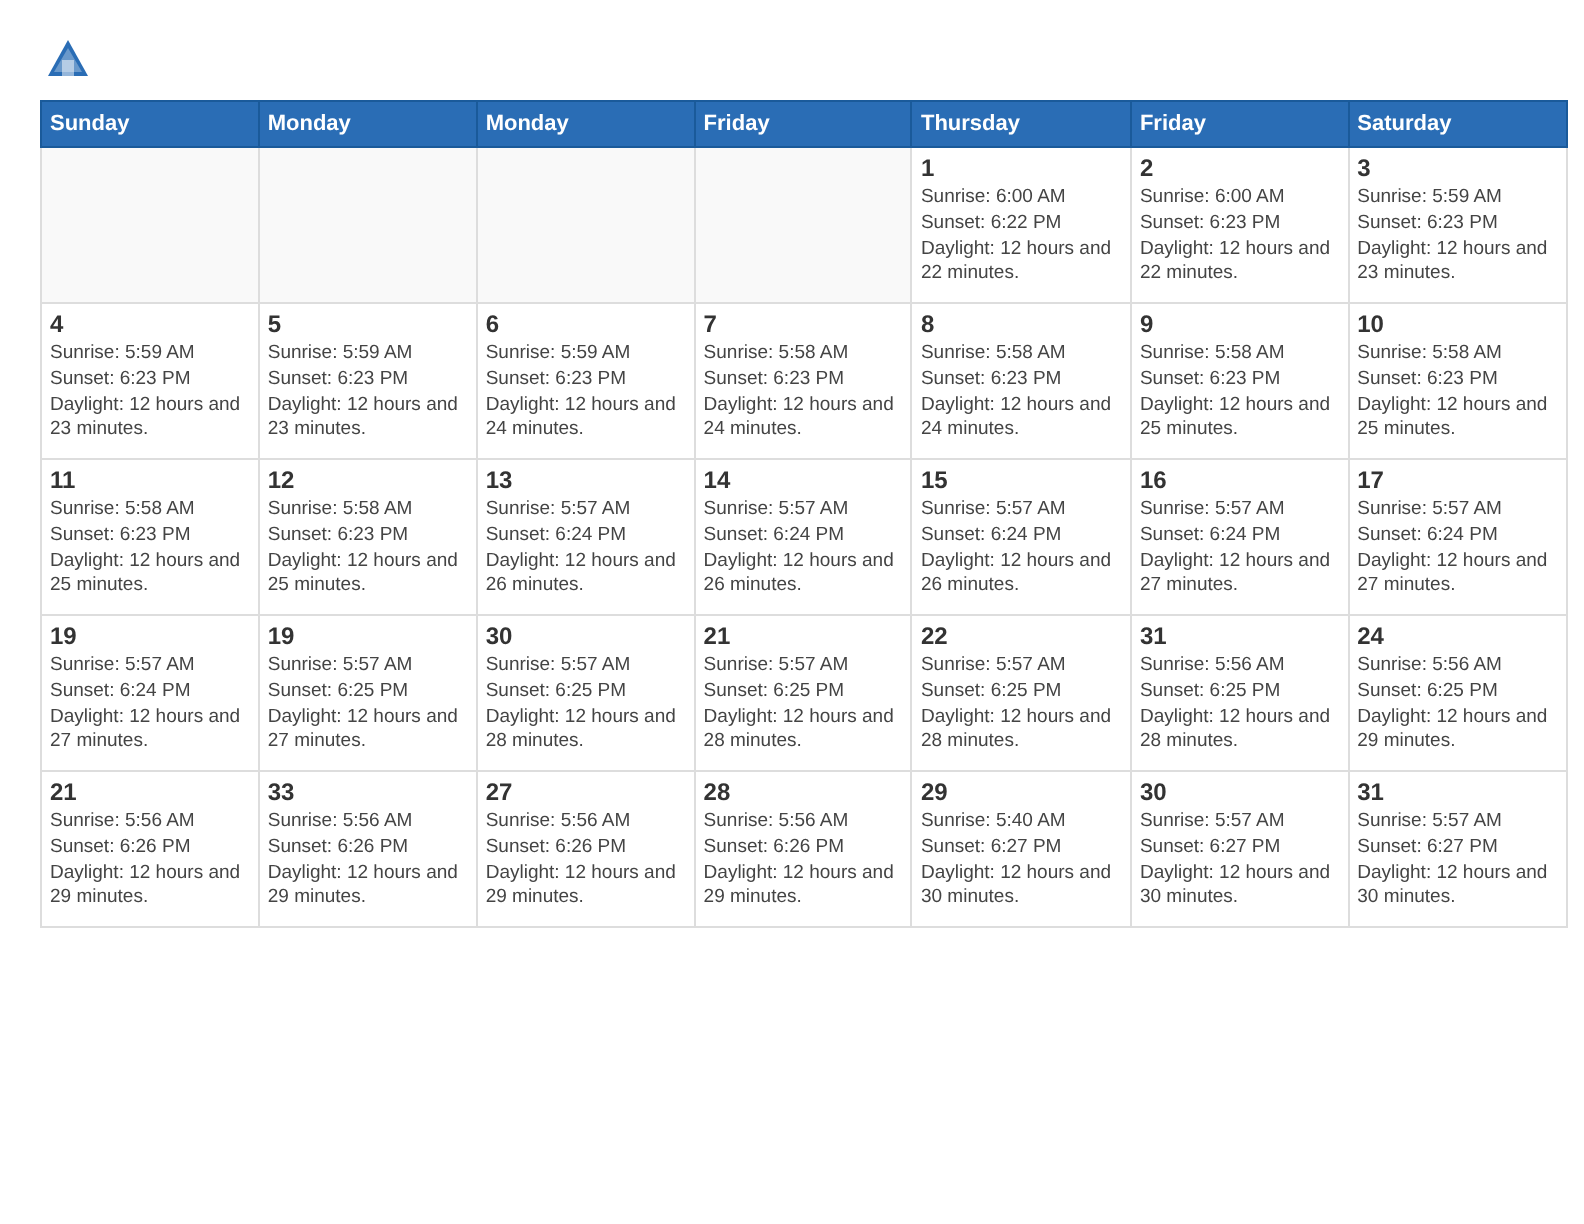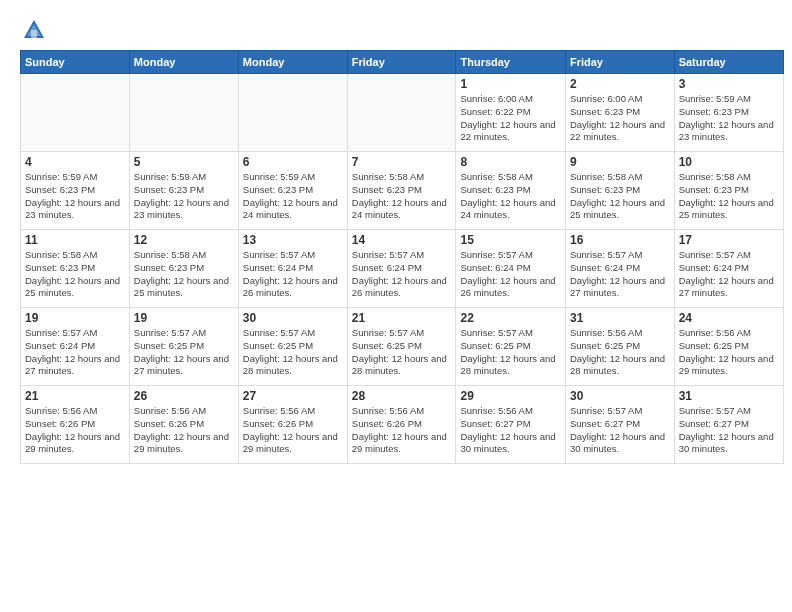--- a/index.html
+++ b/index.html
@@ -318,21 +318,21 @@
         </tr>
         <tr class="week-row">
           <td>
             <span class="day-number">21</span>
             <div class="day-info">Sunrise: 5:56 AM
 Sunset: 6:26 PM
 Daylight: 12 hours
 and 29 minutes.</div>
           </td>
           <td>
-            <span class="day-number">26</span>
+            <span class="day-number">33</span>
             <div class="day-info">Sunrise: 5:56 AM
 Sunset: 6:26 PM
 Daylight: 12 hours
 and 29 minutes.</div>
           </td>
           <td>
             <span class="day-number">27</span>
             <div class="day-info">Sunrise: 5:56 AM
 Sunset: 6:26 PM
 Daylight: 12 hours
@@ -340,21 +340,21 @@
           </td>
           <td>
             <span class="day-number">28</span>
             <div class="day-info">Sunrise: 5:56 AM
 Sunset: 6:26 PM
 Daylight: 12 hours
 and 29 minutes.</div>
           </td>
           <td>
             <span class="day-number">29</span>
-            <div class="day-info">Sunrise: 5:56 AM
+            <div class="day-info">Sunrise: 5:40 AM
 Sunset: 6:27 PM
 Daylight: 12 hours
 and 30 minutes.</div>
           </td>
           <td>
             <span class="day-number">30</span>
             <div class="day-info">Sunrise: 5:57 AM
 Sunset: 6:27 PM
 Daylight: 12 hours
 and 30 minutes.</div>

